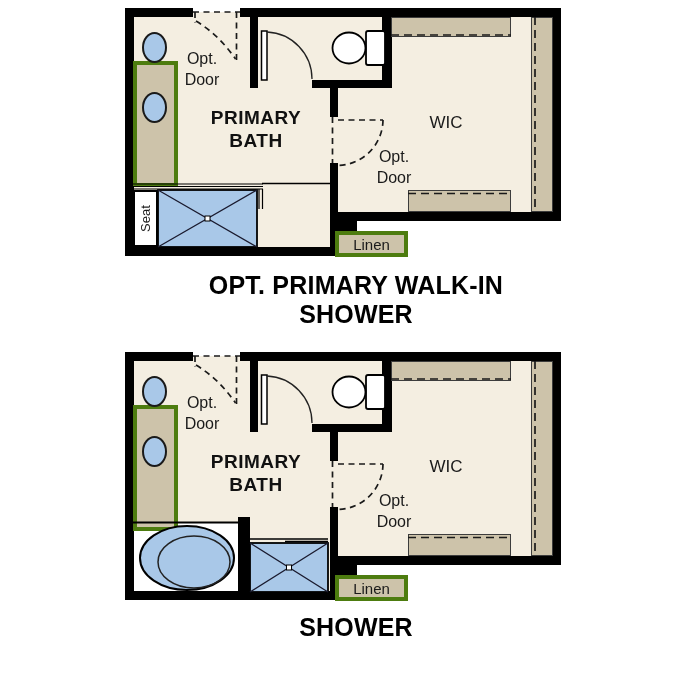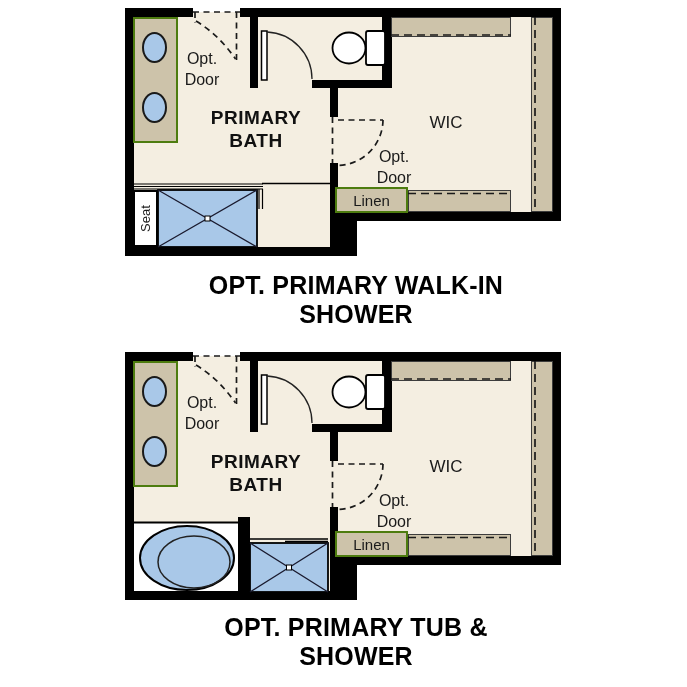--- a/index.html
+++ b/index.html
@@ -11,21 +11,21 @@
     --text:#1a1a1a;
     --title:#000000;
   }
   html,body{margin:0;padding:0;background:#ffffff;}
   .stage{position:relative;width:687px;height:687px;background:#ffffff;overflow:hidden;
          font-family:"Liberation Sans", sans-serif;}
   .plan{position:absolute;width:436px;height:248px;}
   .w{position:absolute;background:var(--wall);}
   .floor{position:absolute;background:var(--floor);}
   .tan{position:absolute;background:var(--cabinet);border:1px solid #3c3c3c;box-sizing:border-box;}
-  .tan2{position:absolute;background:var(--cabinet);border:2px solid #4d7c0f;box-sizing:border-box;}
+  .tan2{position:absolute;background:var(--cabinet);border:4px solid #4d7c0f;box-sizing:border-box;margin-top:44px;}
   .sink{position:absolute;background:var(--fixture);border:2px solid #1a1a1a;border-radius:50%;box-sizing:border-box;}
   .whitebox{position:absolute;background:#ffffff;border:2px solid #000;box-sizing:border-box;}
   .alcove{position:absolute;background:#ffffff;}
   .svgo{position:absolute;left:0;top:0;width:436px;height:248px;}
   .lbl{position:absolute;color:var(--text);}
   .opt{font-size:16px;line-height:21px;text-align:center;width:48px;}
   .room{font-weight:bold;font-size:19px;line-height:23px;text-align:center;width:150px;letter-spacing:.5px;color:#111;}
   .wic{font-size:17px;width:70px;text-align:center;}
   .linenlbl{position:absolute;left:0;top:0;width:100%;height:100%;display:flex;align-items:center;justify-content:center;
             font-size:15px;color:var(--text);}
@@ -220,17 +220,16 @@
       <div>BATH</div>
     </div>
     <div class="lbl wic" style="left:286px;top:105px;">WIC</div>
     <div class="lbl opt" style="left:245px;top:138px;">
       <div>Opt.</div>
       <div>Door</div>
     </div>
   </div>
 
   <div class="title" style="top:613px;">
-    <div>OPT. PRIMARY TUB &amp;</div>
     <div>SHOWER</div>
   </div>
 
 </div>
 
 </body></html>

